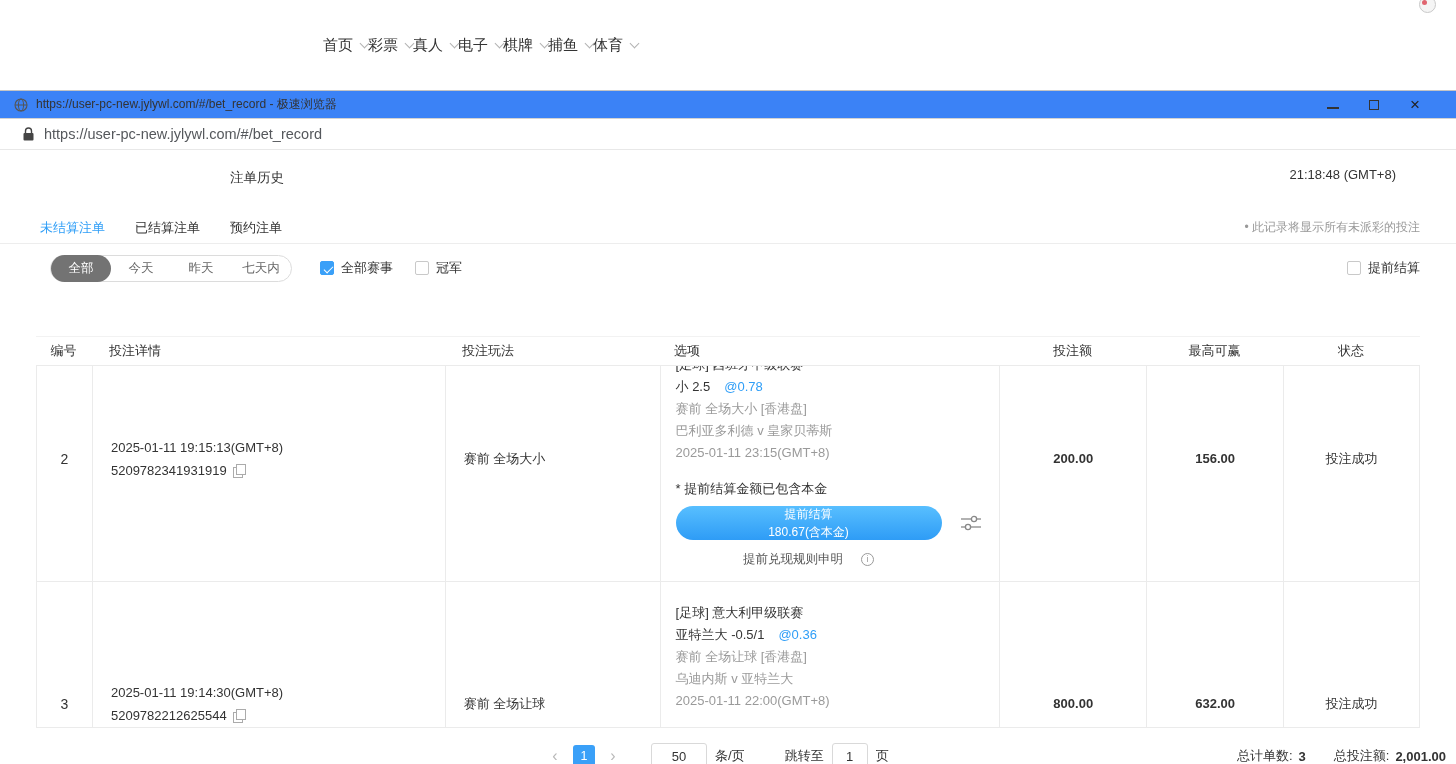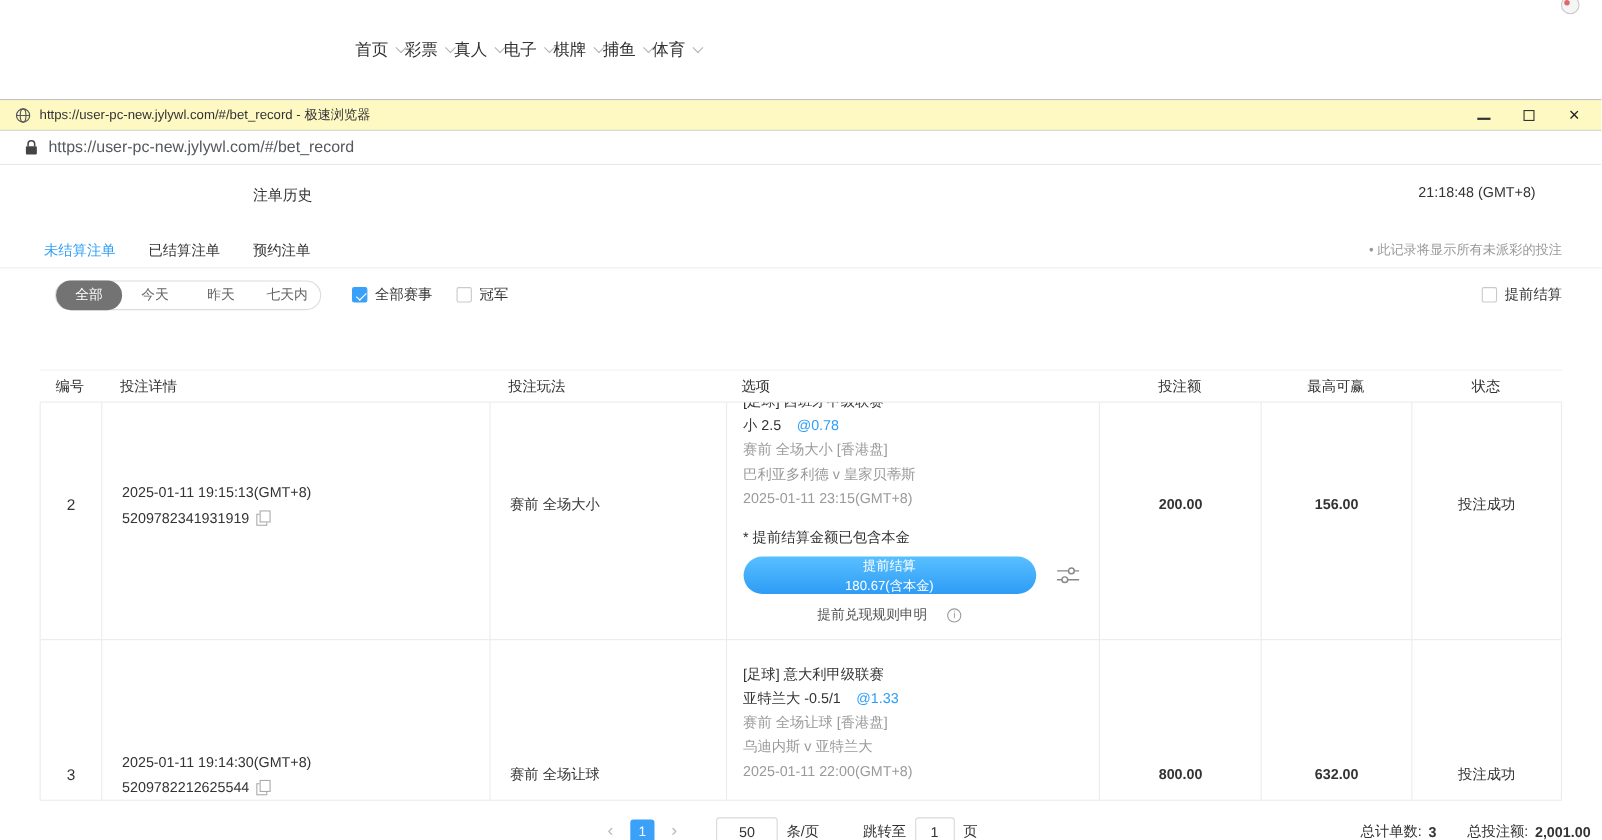--- a/index.html
+++ b/index.html
@@ -18,22 +18,22 @@
   .mainnav { position:absolute; left:323px; top:0; height:90px; display:flex; align-items:center; }
   .nav-item { display:flex; align-items:center; gap:8px; font-size:15px; color:#333; cursor:pointer; }
   .chev { width:7px; height:7px; border-right:1.6px solid #b3b3b3; border-bottom:1.6px solid #b3b3b3;
     transform:rotate(45deg); margin-top:-4px; }
   .float-ball { position:absolute; top:-4px; right:20px; width:17px; height:17px; border-radius:50%;
     border:1px solid #c9c9c9; background:#f5f5f5; }
   .float-ball::after { content:""; position:absolute; left:2px; top:3px; width:5px; height:5px;
     border-radius:50%; background:#e0656f; }
 
   
-  .titlebar { height:29px; background:#fef9c3; border-top:1px solid #c4c4c4; border-bottom:1px solid #d2d2d2;
-    display:flex; align-items:center; padding:0 12px 0 14px; font-size:12px; color:#333; }
+  .titlebar { height:29px; background:#3b82f6; border-top:1px solid #c4c4c4; border-bottom:1px solid #d2d2d2;
+    display:flex; align-items:center; padding:0 28px 0 14px; font-size:12px; color:#333; }
   .win-title { margin-left:8px; }
   .win-controls { margin-left:auto; display:flex; align-items:center; gap:27px; margin-right:6px; }
   .wc { width:14px; height:14px; display:flex; align-items:center; justify-content:center; cursor:pointer; }
   .wc-min { width:12px; height:2px; background:#333; margin-top:6px; }
   .wc-max { width:10px; height:10px; border:1.3px solid #333; }
   .wc-close { font-size:17px; line-height:1; color:#222; }
 
   .addressbar { height:31px; background:#fff; border-bottom:1px solid #e8e8e8;
     display:flex; align-items:center; padding-left:23px; }
   .url-text { margin-left:10px; font-size:14.5px; color:#55585c; }
@@ -289,21 +289,21 @@
               <span>5209782212625544</span>
               <span class="copy-icon"></span>
             </div>
         </div>
       </div>
       <div class="c3 vcell">
         <div class="shift dline">赛前 全场让球</div>
       </div>
       <div class="c4 opt">
         <div>[足球] 意大利甲级联赛</div>
-        <div><span>亚特兰大 -0.5/1</span><span class="odds">@1.33</span></div>
+        <div><span>亚特兰大 -0.5/1</span><span class="odds">@0.36</span></div>
         <div class="muted">赛前 全场让球 [香港盘]</div>
         <div class="muted">乌迪内斯 v 亚特兰大</div>
         <div class="muted">2025-01-11 22:00(GMT+8)</div>
       </div>
       <div class="c5 vcell cc">
           <span class="shift amount">800.00</span>
         </div>
       <div class="c6 vcell cc">
           <span class="shift amount">632.00</span>
         </div>

